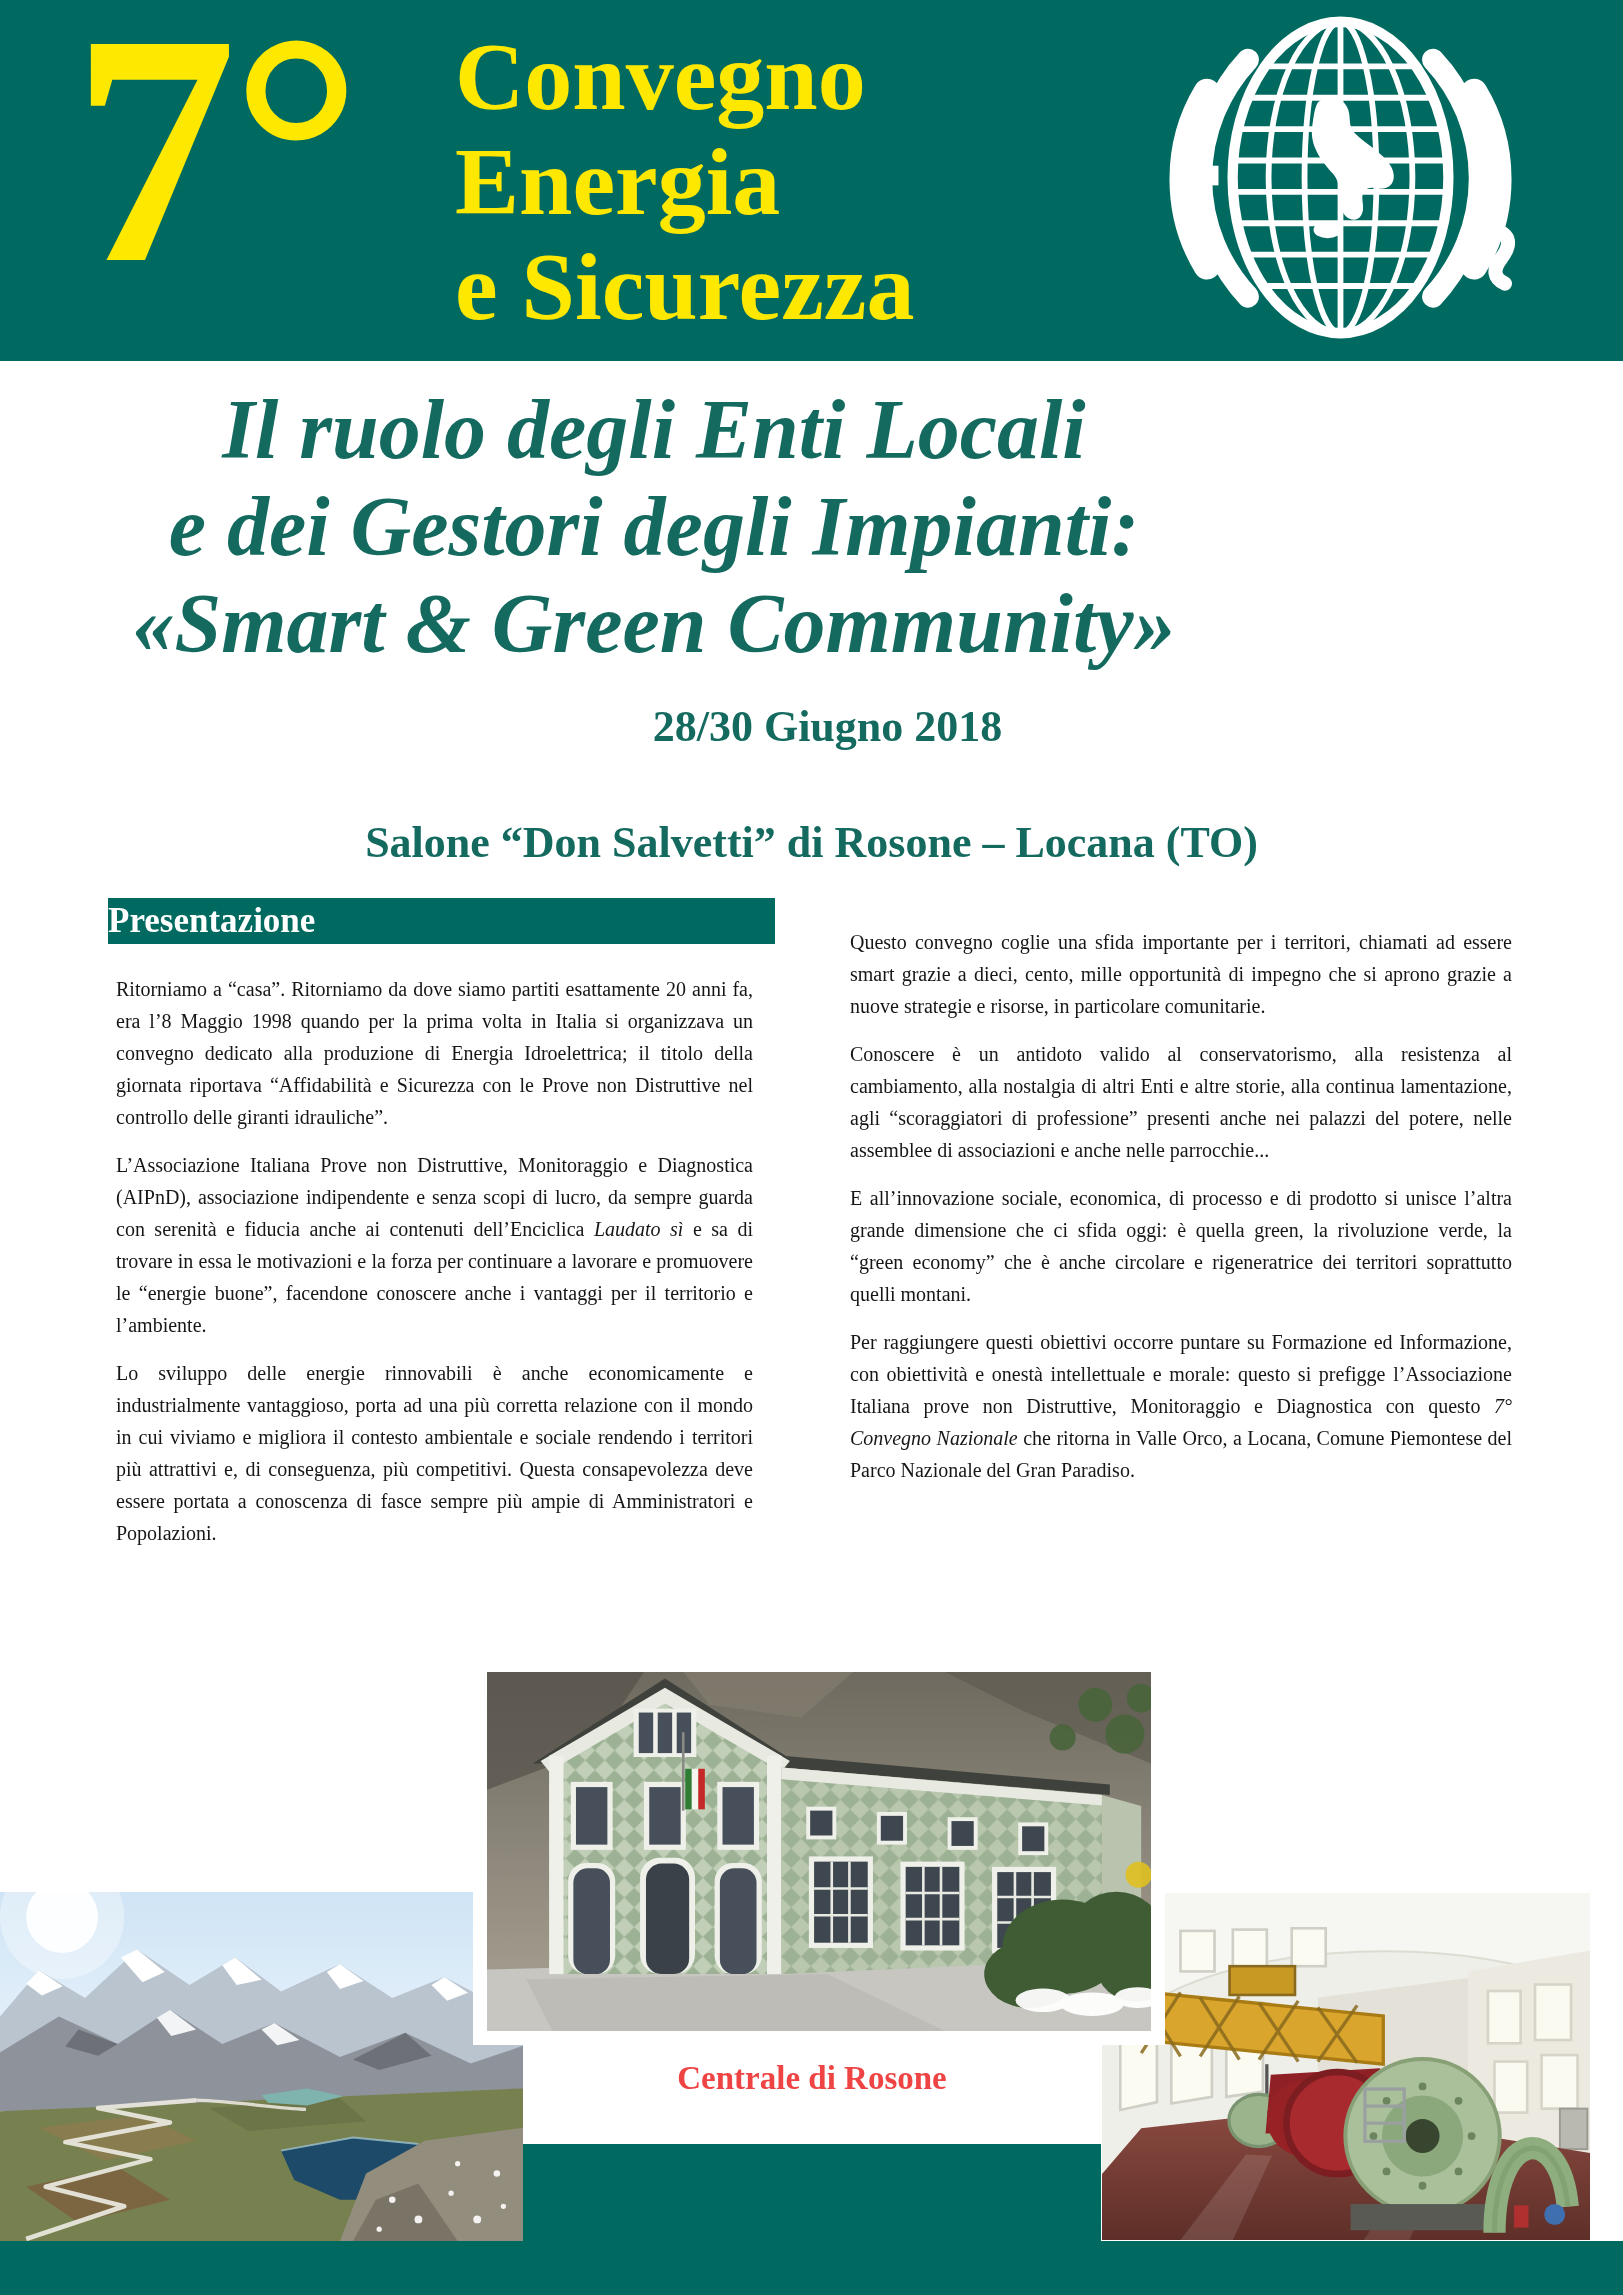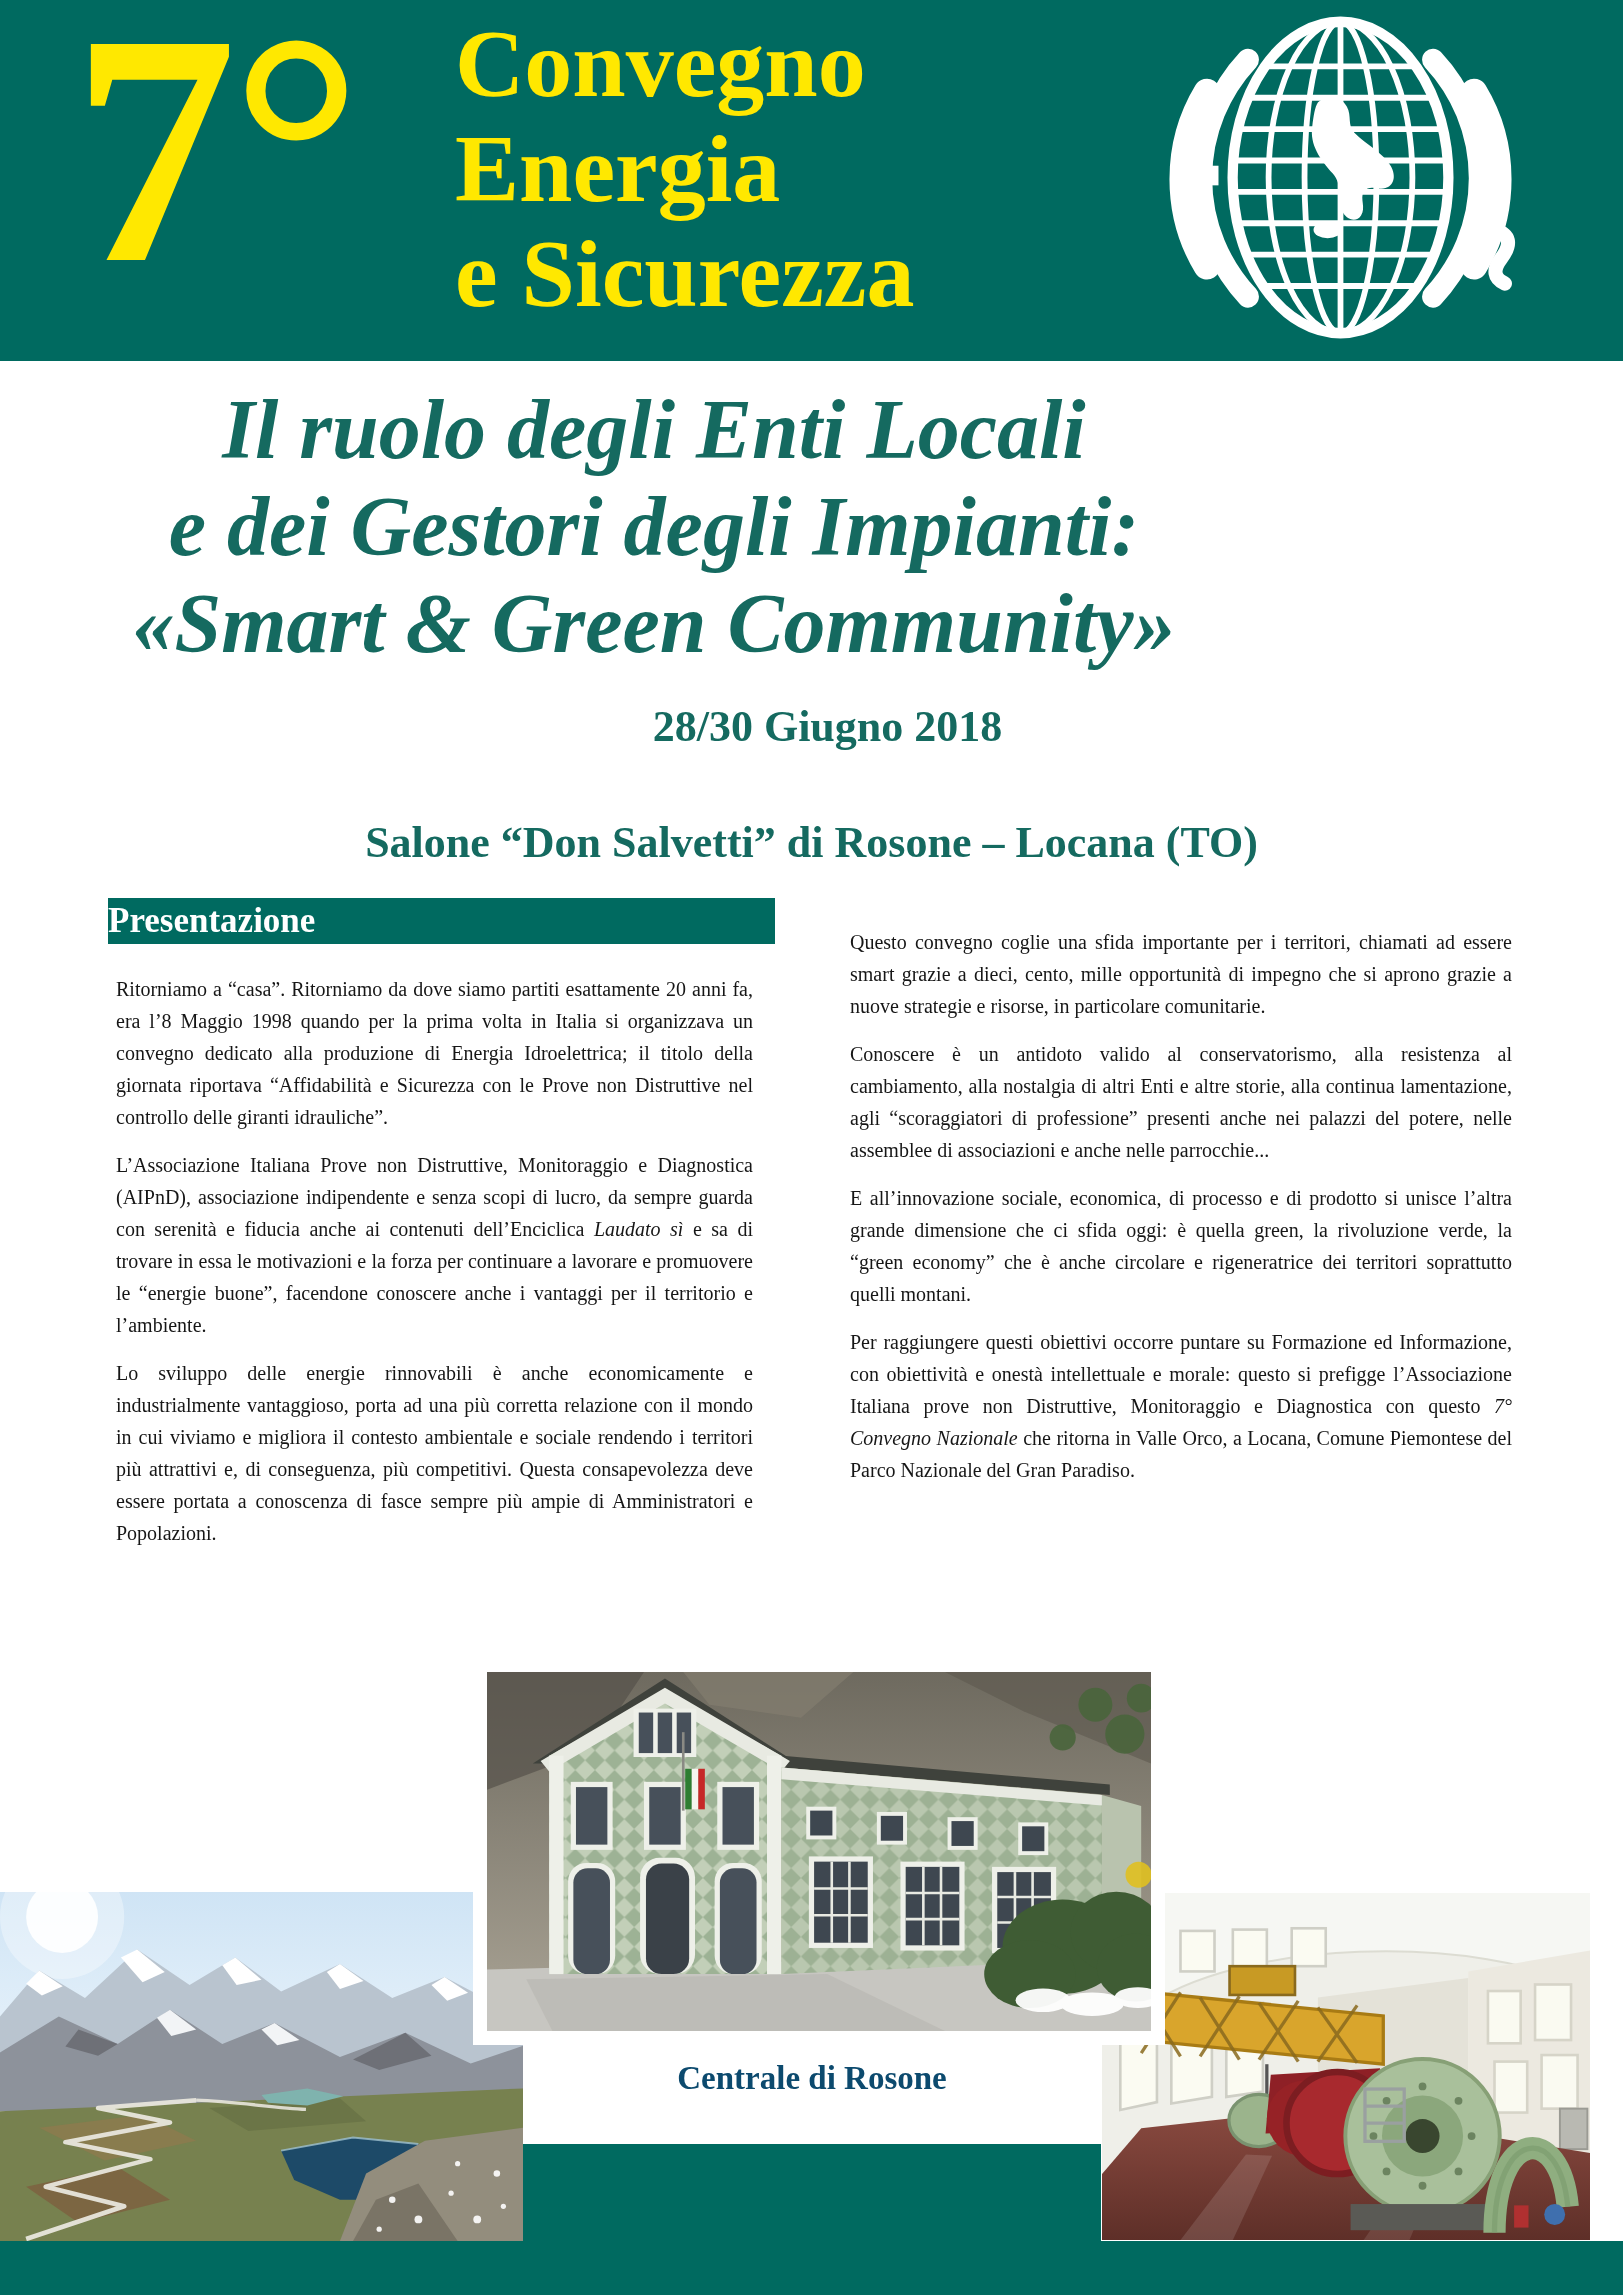--- a/index.html
+++ b/index.html
@@ -11,21 +11,21 @@
   html,body{margin:0;padding:0;background:#888;}
   .page{
     position:relative;width:1623px;height:2295px;background:#ffffff;overflow:hidden;
     font-family:"Liberation Serif","DejaVu Serif",serif;margin:0 auto;
   }
   .abs{position:absolute;}
 
   
   .band{left:0;top:0;width:1623px;height:361px;background:var(--teal);}
   .edition{left:72px;top:-34px;font-size:330px;line-height:366px;font-weight:bold;color:var(--yellow);letter-spacing:-6.5px;}
-  .hdr-titles{left:455px;top:11px;}
+  .hdr-titles{left:455px;top:24px;}
   .hdr-line{font-size:96px;line-height:105px;font-weight:bold;color:var(--yellow);white-space:nowrap;}
   .logo{left:1135px;top:14.4px;width:411px;height:327px;}
 
   
   .title-block{left:0;top:381px;width:1308px;text-align:center;}
   .title-line{font-size:84px;line-height:97px;font-weight:bold;font-style:italic;color:var(--title-teal);white-space:nowrap;}
   .date-line{left:0;top:701px;width:1623px;text-align:center;font-size:44px;font-weight:bold;color:var(--title-teal);margin-left:16px;}
   .venue-line{left:0;top:776px;width:1623px;text-align:center;font-size:44px;font-weight:bold;color:var(--title-teal);margin-top:41px;}
 
   
@@ -38,21 +38,21 @@
   .body-par em{font-style:italic;}
 
   
   .teal-center{left:523px;top:2144px;width:578px;height:151px;background:var(--teal);}
   .footer-band{left:0;top:2241px;width:1623px;height:55px;background:var(--teal);}
   .photo{display:block;}
   .photo-mountain{left:0;top:1892px;width:523px;height:349px;z-index:2;}
   .photo-industrial{left:1102px;top:1893px;width:488px;height:347px;z-index:2;}
   .photo-building{left:473px;top:1658px;width:664px;height:359px;border:14.4px solid #ffffff;z-index:3;background:#fff;}
   .photo svg{display:block;width:100%;height:100%;}
-  .caption{left:523px;top:2060px;width:578px;text-align:center;font-size:33px;font-weight:bold;color:#0c4a6e;z-index:2;}
+  .caption{left:523px;top:2060px;width:578px;text-align:center;font-size:33px;font-weight:bold;color:#ef4444;z-index:2;}
 </style>
 </head>
 <body>
 
 <div class="page">
 
   <header class="abs band">
     <div class="abs edition">7°</div>
     <div class="abs hdr-titles">
         <div class="hdr-line">Convegno</div>

